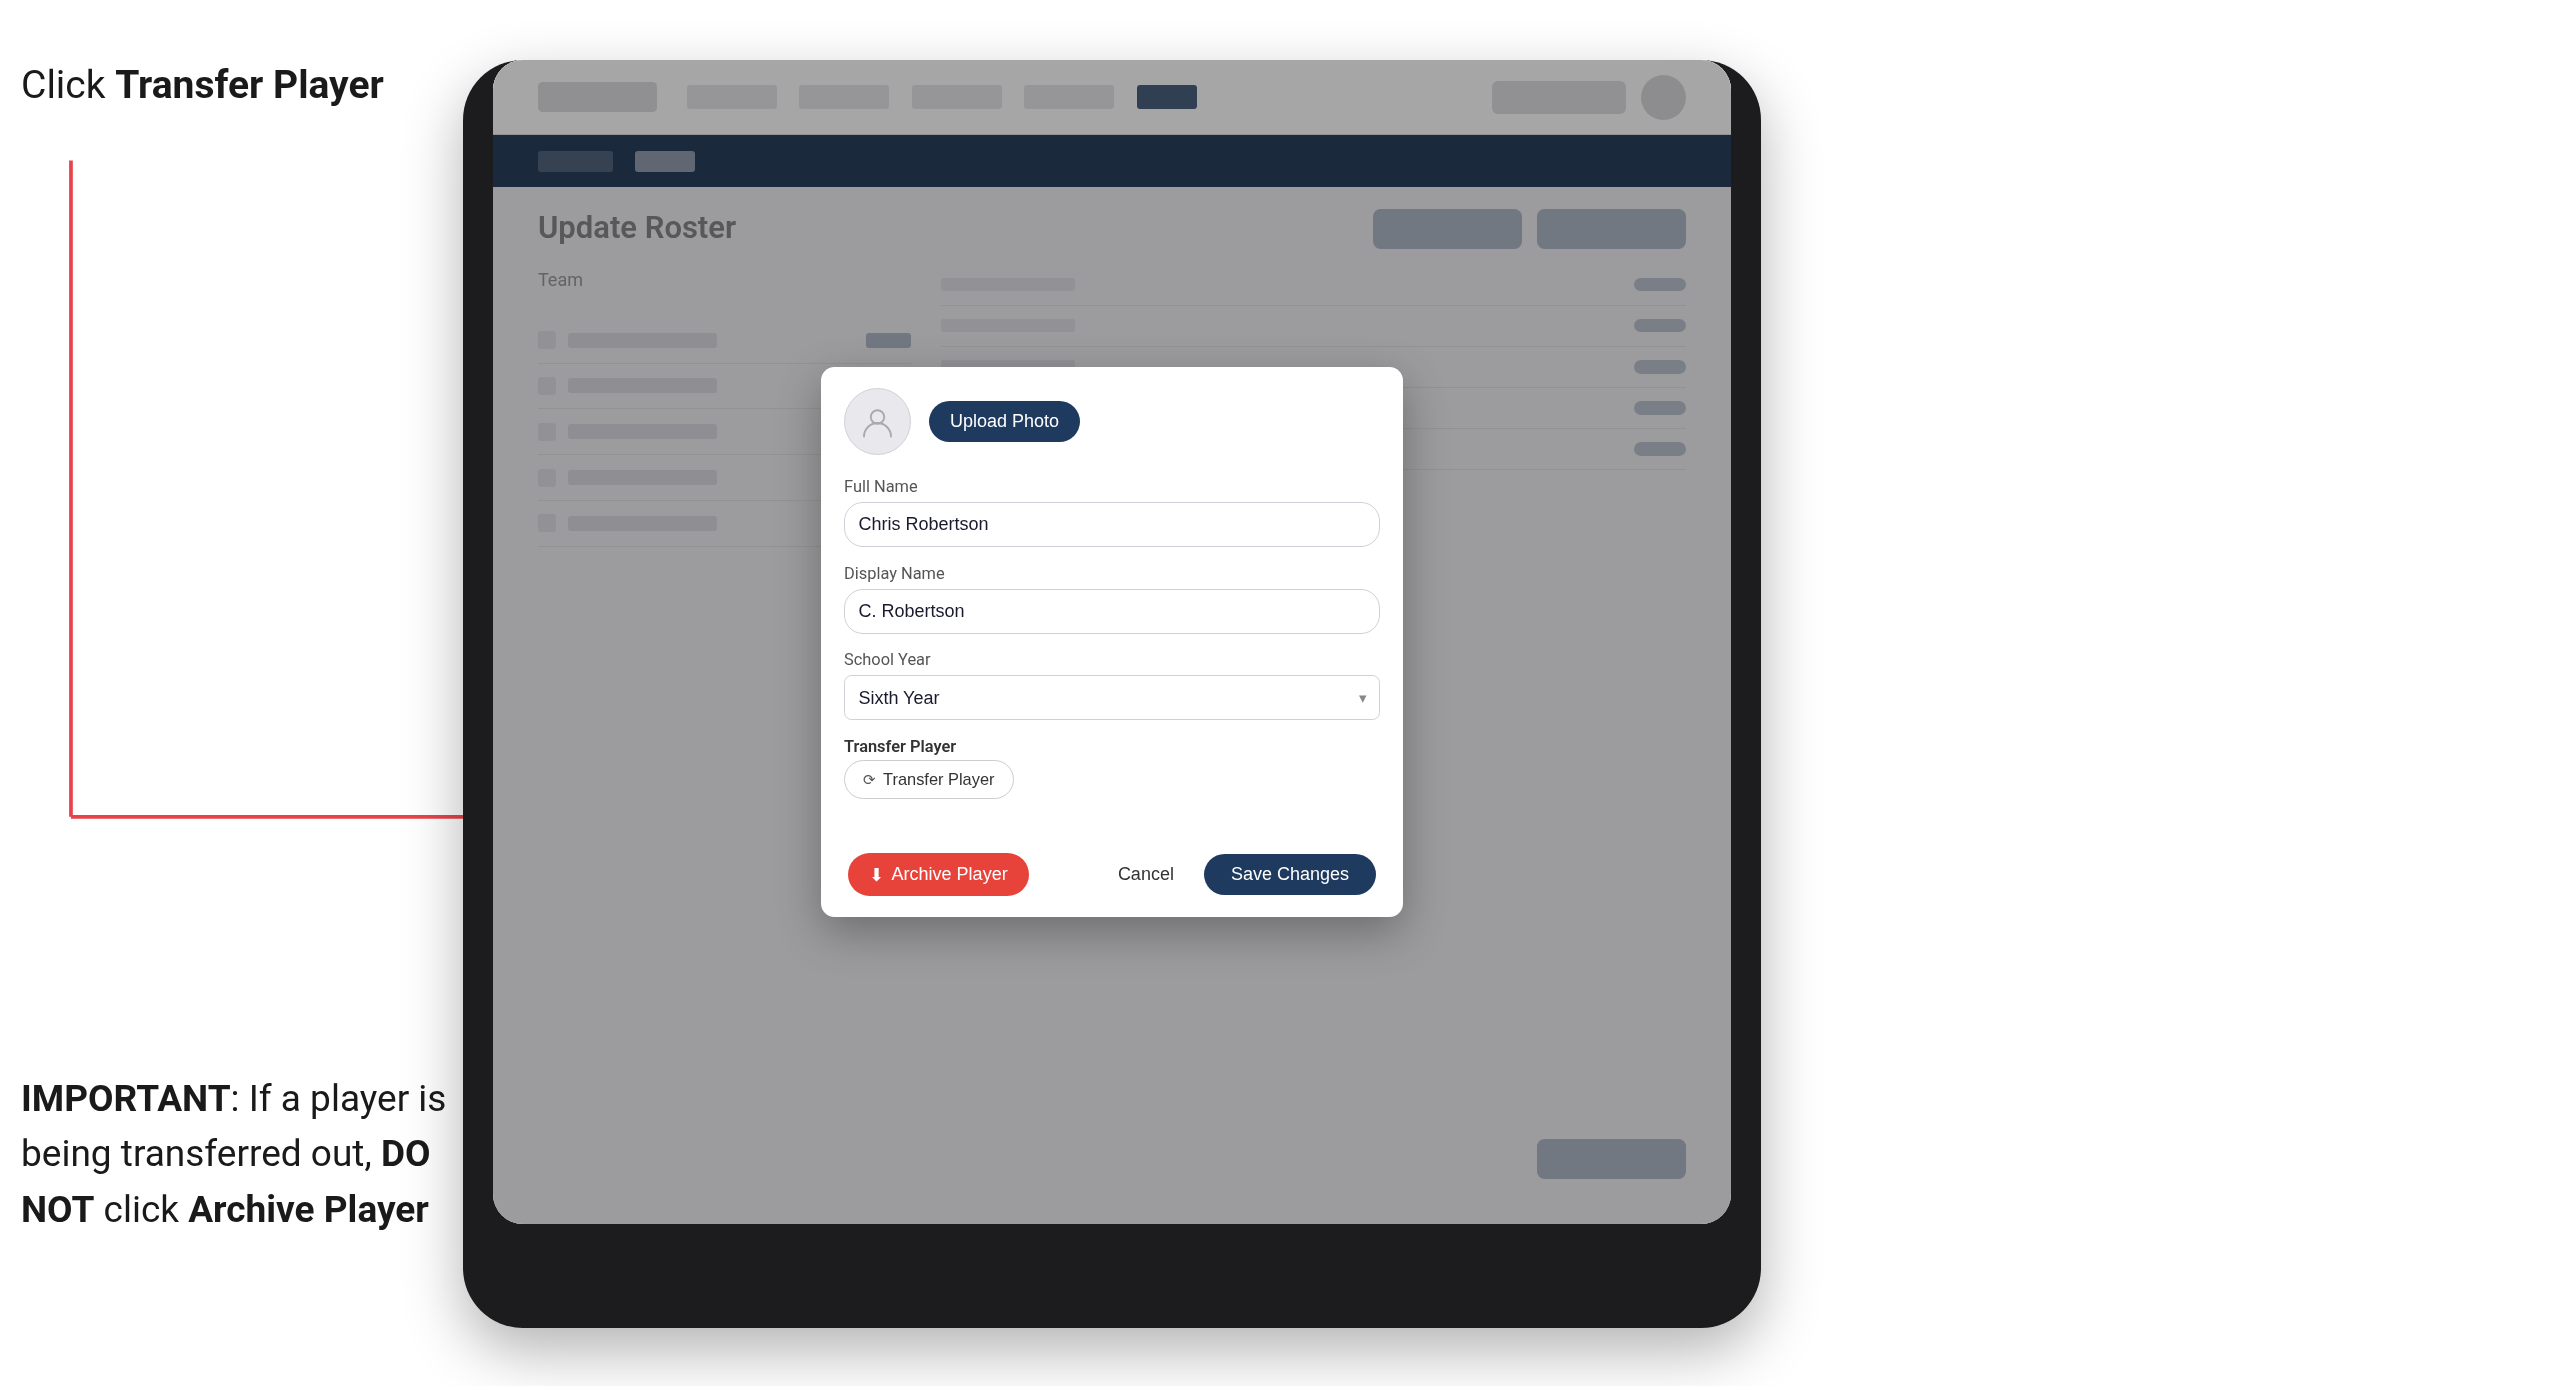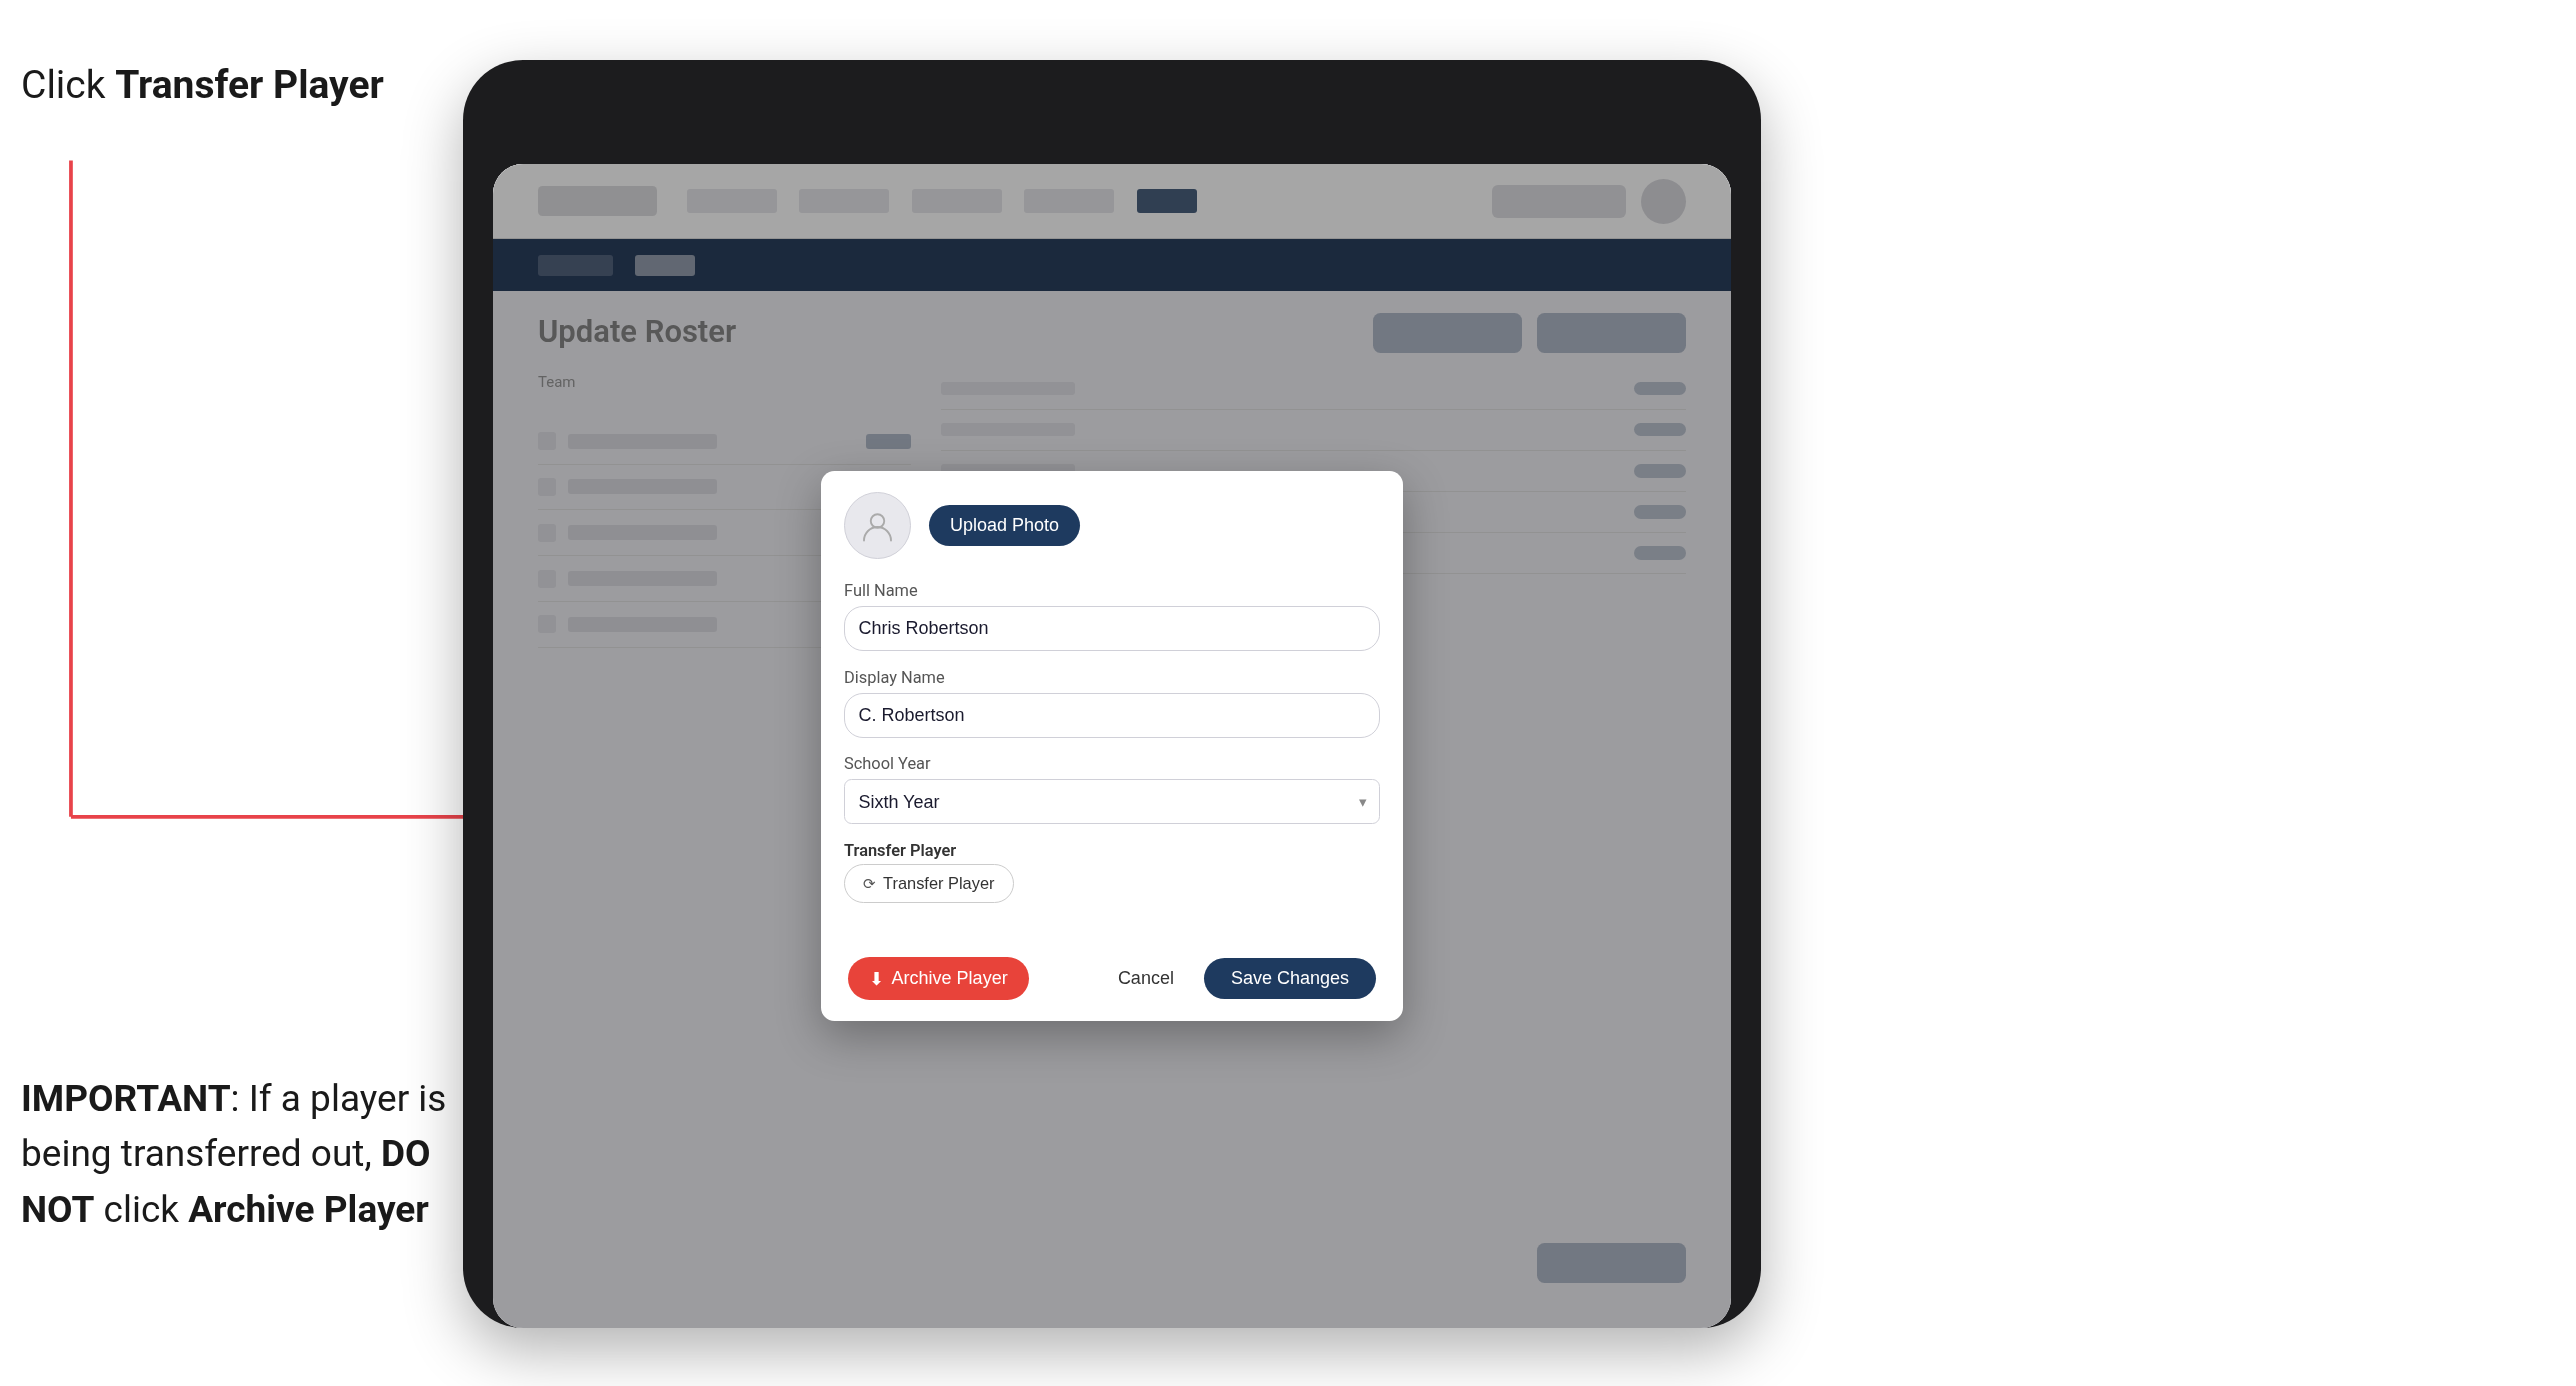--- a/index.html
+++ b/index.html
@@ -53,21 +53,21 @@
     .tablet {
       position: absolute;
       top: 60px;
       left: 463px;
       width: 1298px;
       height: 1268px;
       background: #1c1c1e;
       border-radius: 60px;
       box-shadow: 0 22.4px 60px rgba(0,0,0,0.3);
       display: flex;
-      align-items: flex-end;
+      align-items: flex-start;
       justify-content: center;
     }
 
     .tablet-screen {
       width: 1238px;
       height: 1164px;
       background: #e8e8ed;
       border-radius: 30px;
       overflow: hidden;
       position: relative;
@@ -179,21 +179,21 @@
     }
 
     .update-roster-title {
       font-size: 31px;
       font-weight: 600;
       color: #888;
       margin-bottom: 22.4px;
     }
 
     .team-label {
-      font-size: 15px;
+      font-size: 18px;
       color: #999;
       margin-bottom: 28px;
     }
 
     .player-list {
       display: flex;
       flex-direction: column;
       gap: 0;
     }
 

